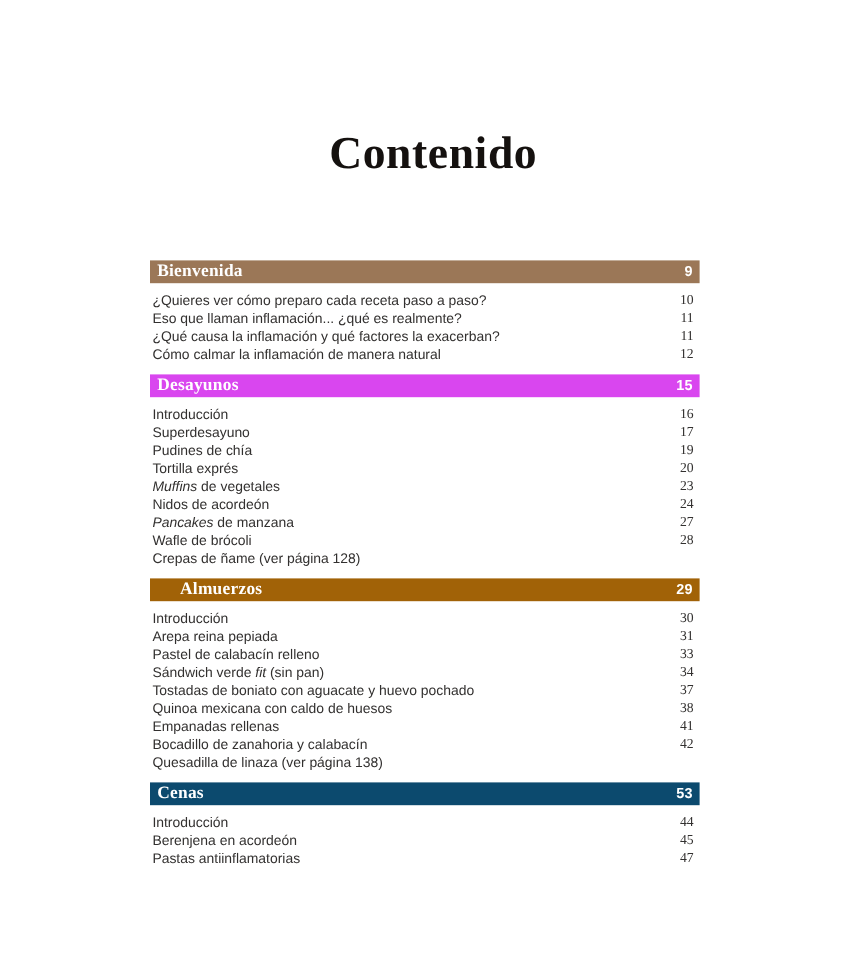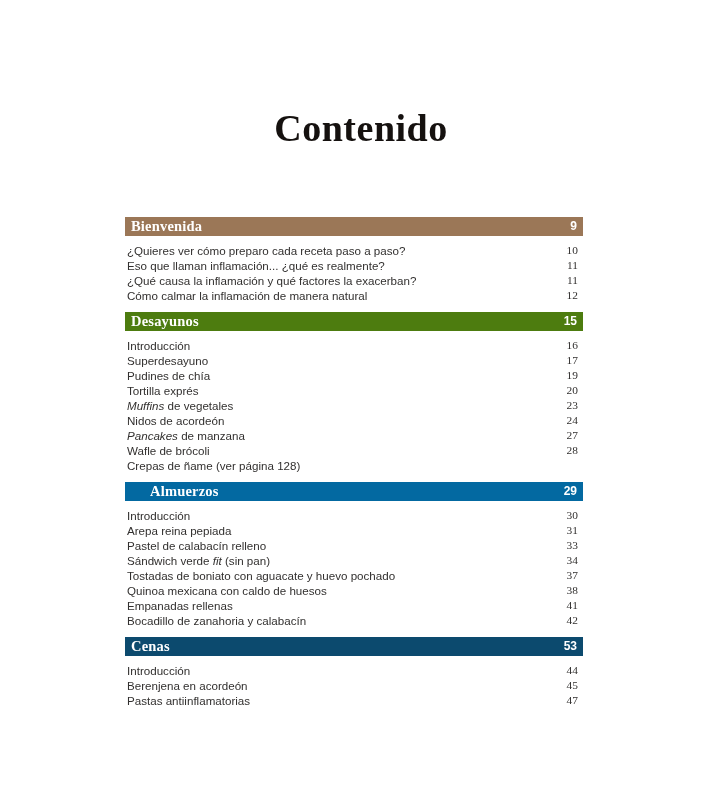--- a/index.html
+++ b/index.html
@@ -115,21 +115,21 @@
             <span class="e-page">11</span>
           </div>
           <div class="entry">
             <span class="e-title">Cómo calmar la inflamación de manera natural</span>
             <span class="e-page">12</span>
           </div>
         </div>
         <div class="gap-after-entries"></div>
       </div>
       <div class="section">
-        <div class="section-header" style="background: #4d7c0f;">
+        <div class="section-header" style="background: #d946ef;">
           <span>Desayunos</span>
           <span class="sh-page">15</span>
         </div>
         <div class="entries">
           <div class="entry">
             <span class="e-title">Introducción</span>
             <span class="e-page">16</span>
           </div>
           <div class="entry">
             <span class="e-title">Superdesayuno</span>
@@ -160,21 +160,21 @@
             <span class="e-page">28</span>
           </div>
           <div class="entry">
             <span class="e-title">Crepas de ñame (ver página 128)</span>
             <span class="e-page"></span>
           </div>
         </div>
         <div class="gap-after-entries"></div>
       </div>
       <div class="section">
-        <div class="section-header" style="background: #0369a1; padding-left: 25px;">
+        <div class="section-header" style="background: #a16207; padding-left: 25px;">
           <span>Almuerzos</span>
           <span class="sh-page">29</span>
         </div>
         <div class="entries">
           <div class="entry">
             <span class="e-title">Introducción</span>
             <span class="e-page">30</span>
           </div>
           <div class="entry">
             <span class="e-title">Arepa reina pepiada</span>
@@ -196,20 +196,24 @@
             <span class="e-title">Quinoa mexicana con caldo de huesos</span>
             <span class="e-page">38</span>
           </div>
           <div class="entry">
             <span class="e-title">Empanadas rellenas</span>
             <span class="e-page">41</span>
           </div>
           <div class="entry">
             <span class="e-title">Bocadillo de zanahoria y calabacín</span>
             <span class="e-page">42</span>
+          </div>
+          <div class="entry">
+            <span class="e-title">Quesadilla de linaza (ver página 138)</span>
+            <span class="e-page"></span>
           </div>
         </div>
         <div class="gap-after-entries"></div>
       </div>
       <div class="section">
         <div class="section-header" style="background: #0c4a6e;">
           <span>Cenas</span>
           <span class="sh-page">53</span>
         </div>
         <div class="entries">

